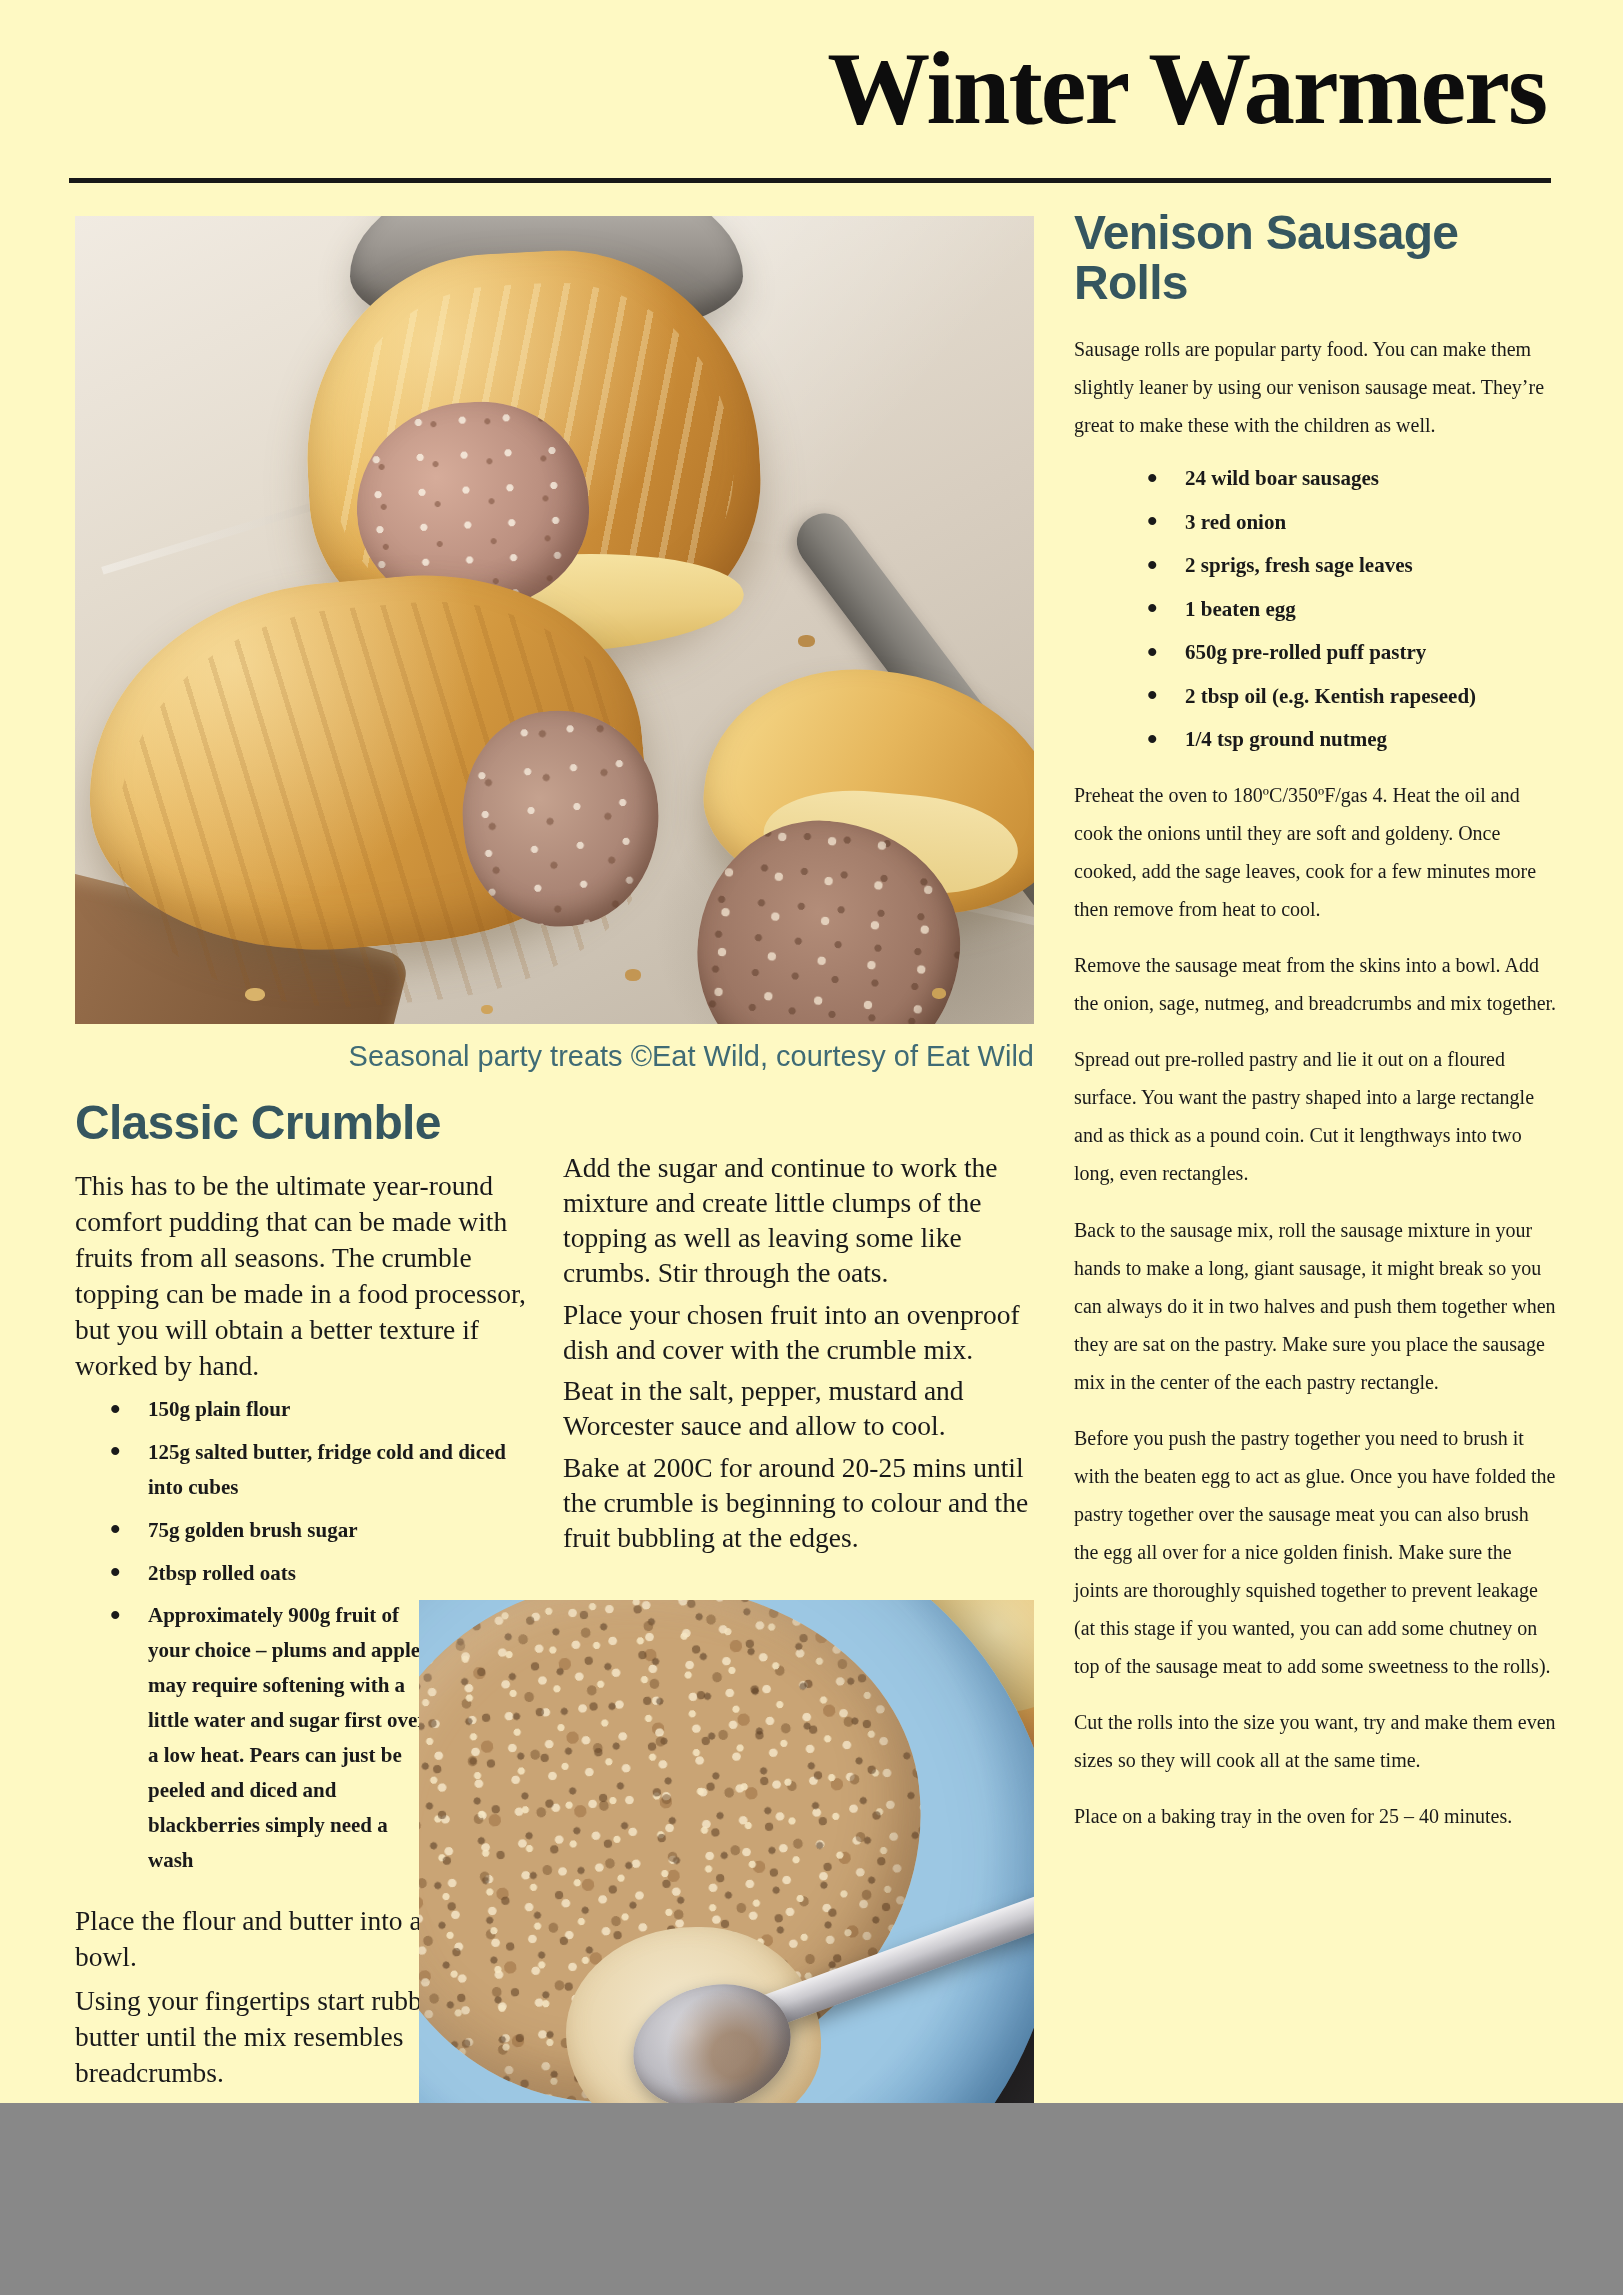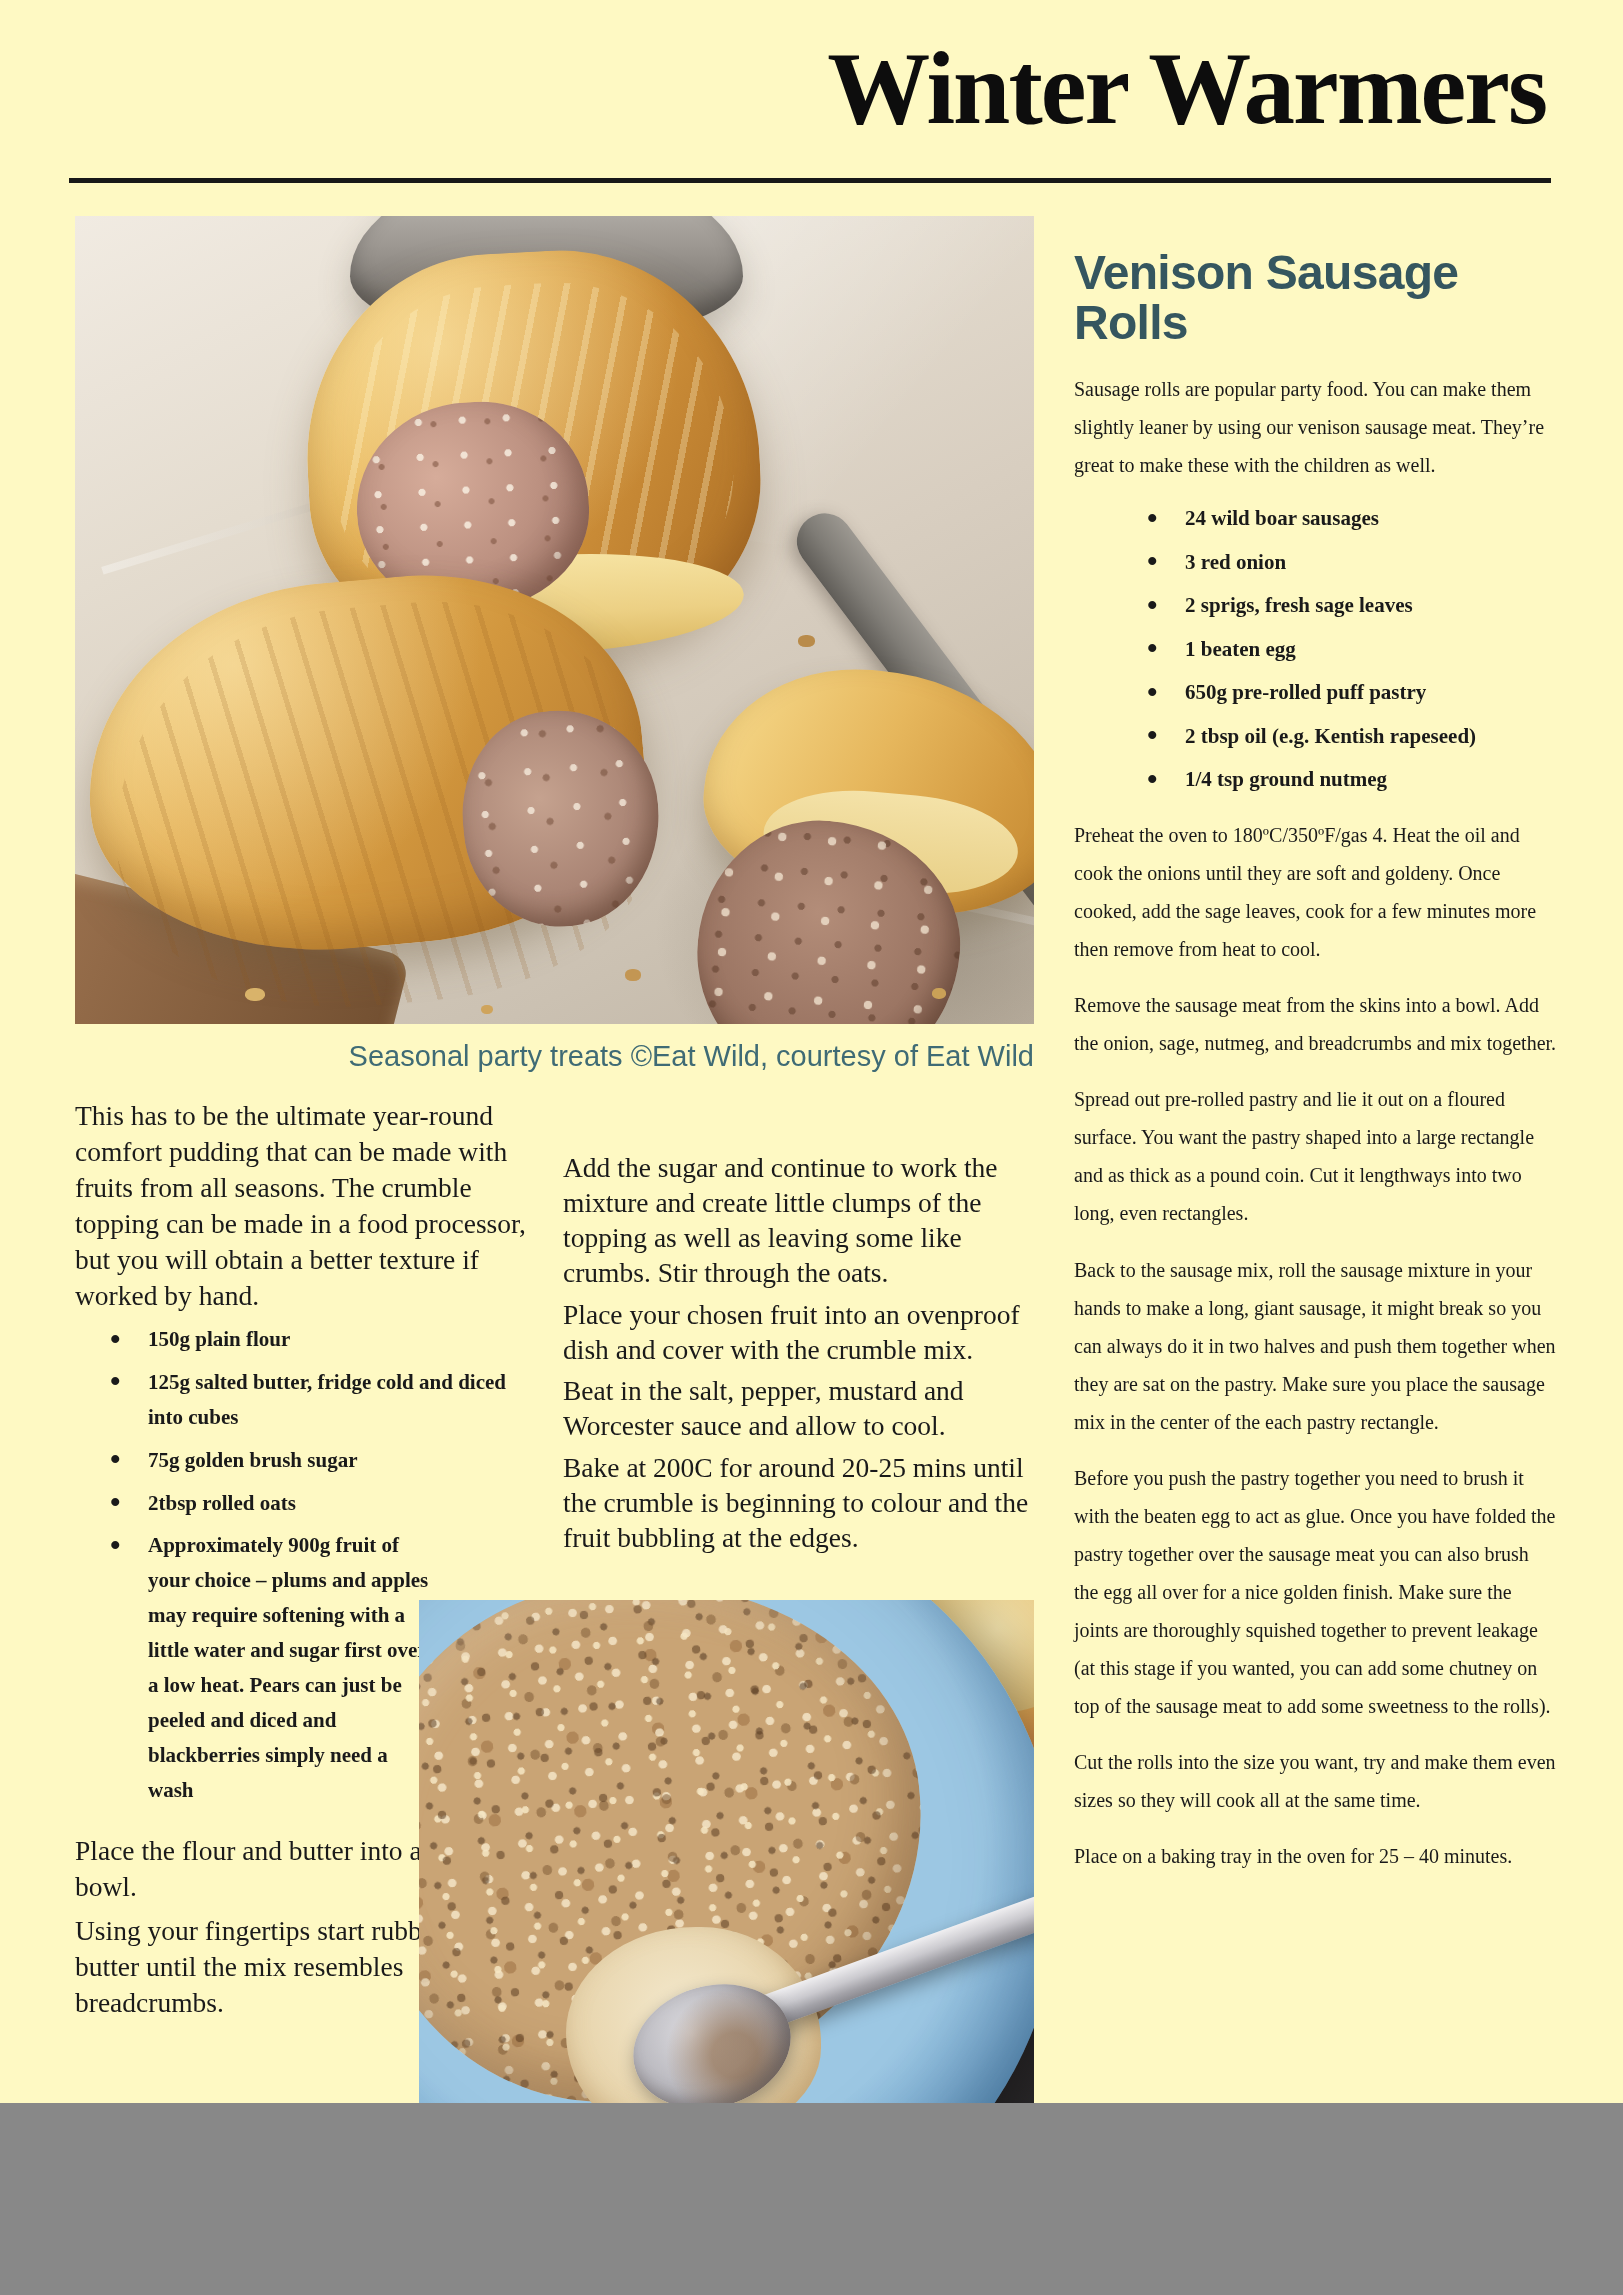--- a/index.html
+++ b/index.html
@@ -138,21 +138,21 @@
 
   
   .col{position:absolute;}
   .col-left{left:75px;top:1098px;width:453px;}
   .col-mid{left:563px;top:1150px;width:479px;}
   .col-right{left:1074px;top:208px;width:483px;}
 
   .section-heading{margin:0;font-family:"Liberation Sans",sans-serif;font-weight:700;
      font-size:48px;line-height:1.05;letter-spacing:-0.7px;color:#35565f;}
   .col-left .section-heading{margin-bottom:19.6px;}
-  .col-right .section-heading{margin-bottom:21px;margin-top:40px;}
+  .col-right .section-heading{margin-bottom:21px;}
 
   p.body{margin:0 0 7.9px;font-size:27.5px;line-height:36px;}
   .col-right p.body{font-size:20px;line-height:38px;margin-bottom:18.3px;}
   .col-mid p.body{line-height:35px;margin-bottom:6.5px;}
 
   .serves{font-weight:700;font-size:29px;margin:17px 0 13px;}
 
   ul.ingredients{list-style:none;margin:0 0 0 0;padding:0;}
   ul.ingredients li{position:relative;font-weight:700;font-size:21px;line-height:35px;
      padding-left:73px;margin-bottom:7.9px;}
@@ -204,20 +204,21 @@
     </div>
     <div class="crumb c1"></div>
     <div class="crumb c2"></div>
     <div class="crumb c3"></div>
     <div class="crumb c4"></div>
     <div class="crumb c5"></div>
   </div>
   <div class="photo-caption caption-sausage">Seasonal party treats ©Eat Wild, courtesy of Eat Wild</div>
 
   <div class="col col-left">
+    <h2 class="section-heading">Classic Crumble</h2>
     <p class="body">This has to be the ultimate year-round comfort pudding that can be made with fruits from all seasons. The crumble topping can be made in a food processor, but you will obtain a better texture if worked by hand.</p>
     <ul class="ingredients">
       <li>150g plain flour</li>
       <li>125g salted butter, fridge cold and diced into cubes</li>
       <li>75g golden brush sugar</li>
       <li>2tbsp rolled oats</li>
       <li class="li-narrow">Approximately 900g fruit of your choice – plums and apples may require softening with a little water and sugar first over a low heat. Pears can just be peeled and diced and blackberries simply need a wash</li>
     </ul>
     <p class="body step-first">Place the flour and butter into a large bowl.</p>
     <p class="body">Using your fingertips start rubbing in the butter until the mix resembles breadcrumbs.</p>

